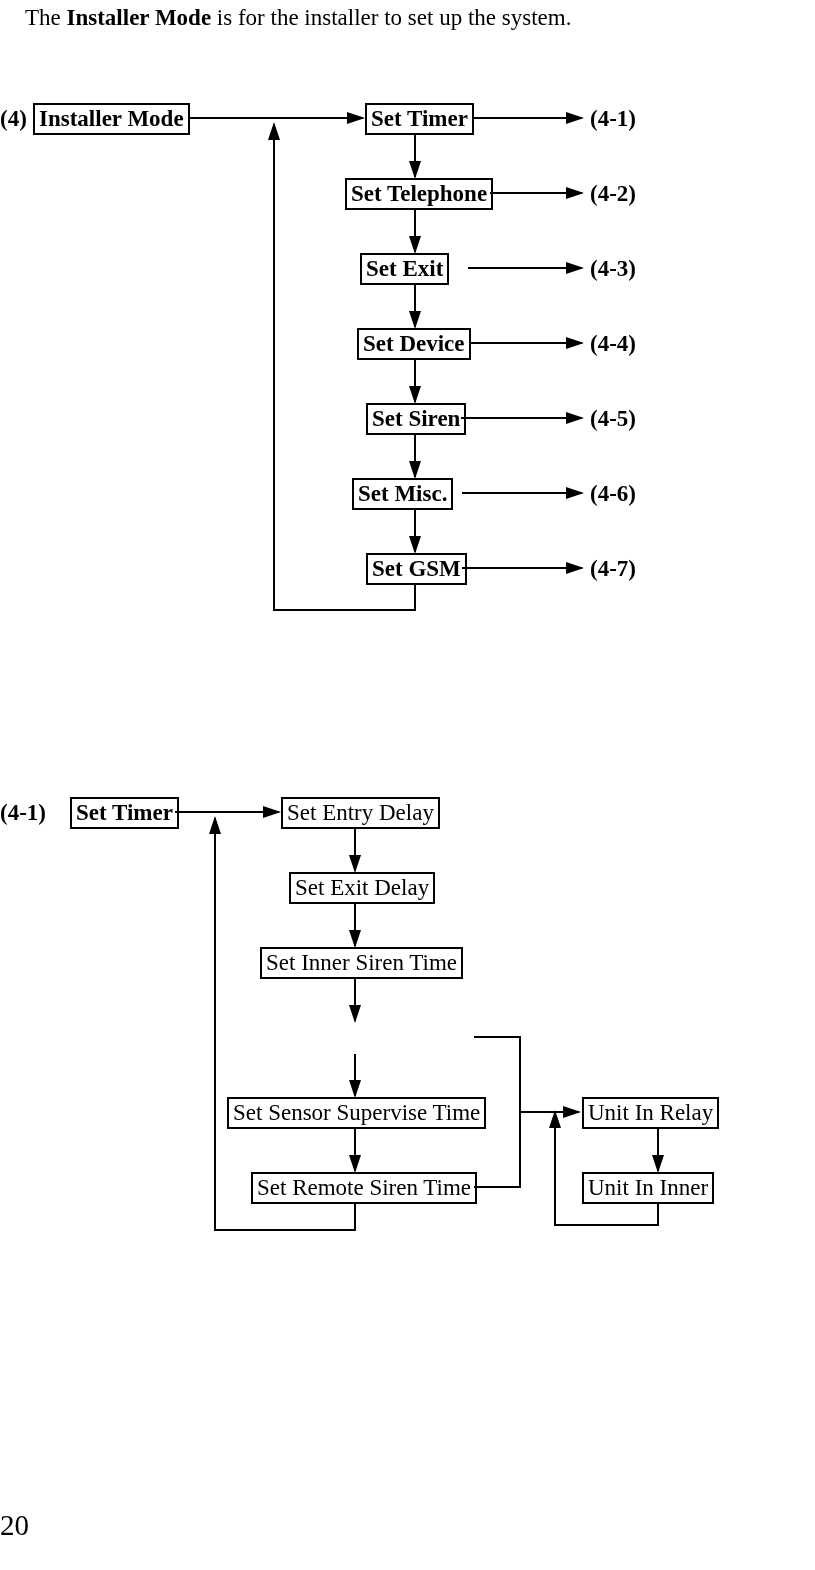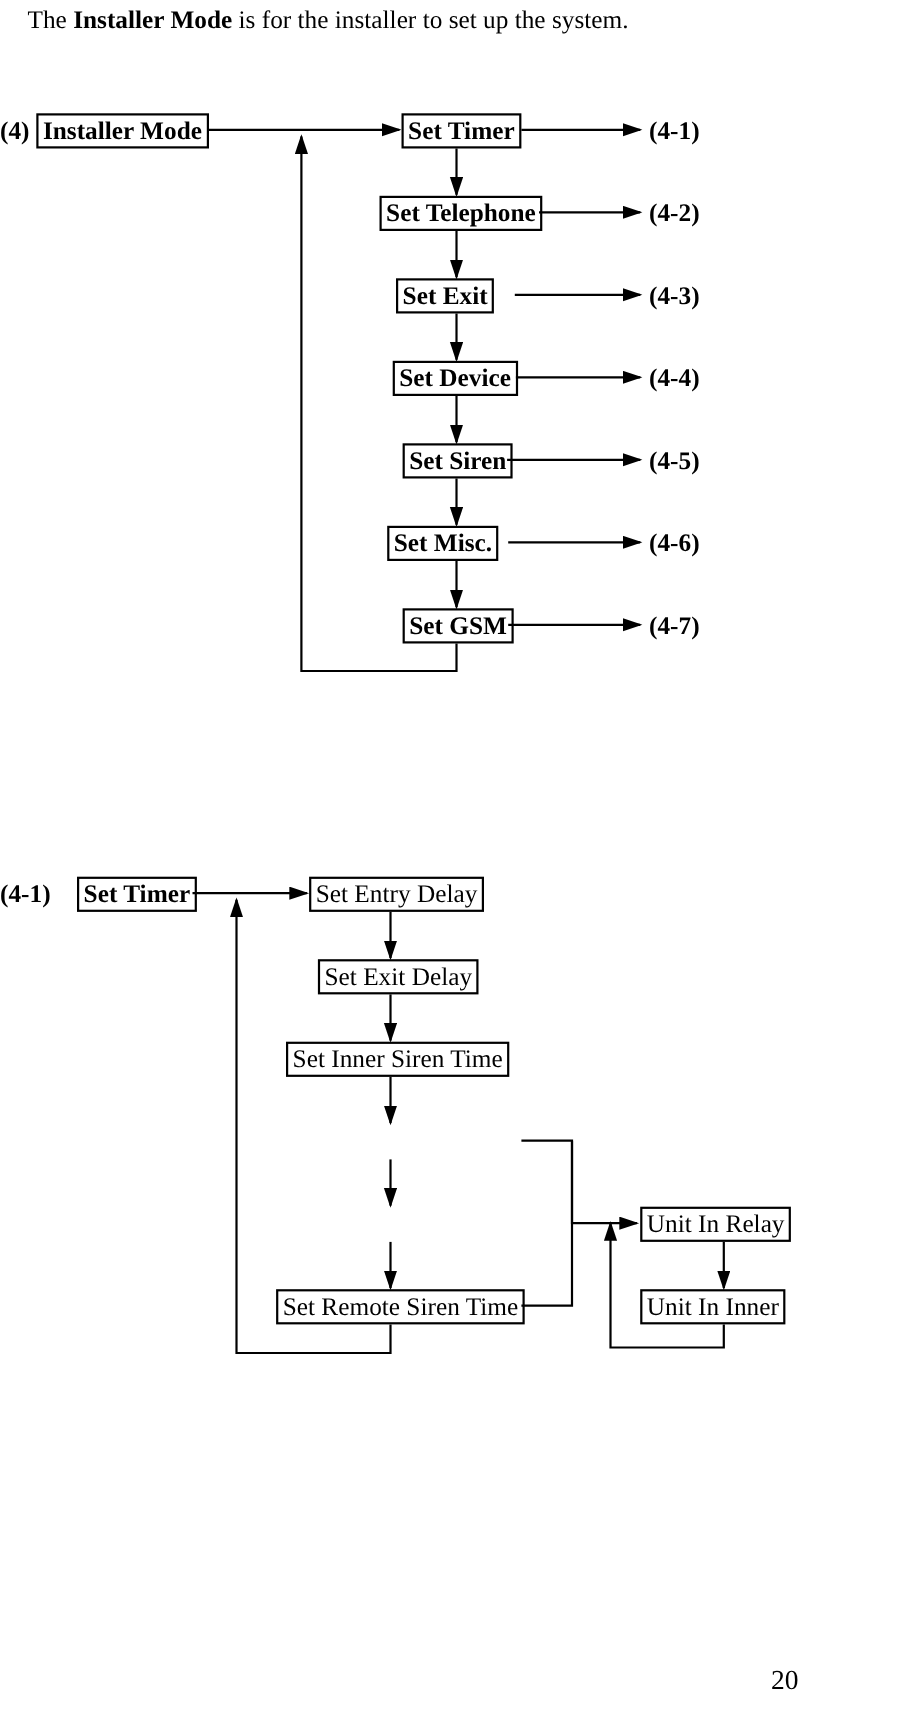--- a/index.html
+++ b/index.html
@@ -1,20 +1,20 @@
 <!DOCTYPE html>
 <html><head>
 <meta charset="utf-8">
 <style>
 html,body{margin:0;padding:0;background:#fff;font-family:"Times New Roman",Times,serif;color:#000}
 .page{position:relative;width:726px;height:1570px}
 .txt{position:absolute;font-size:23px;white-space:nowrap}
 .box{position:absolute;border:2px solid #000;font-size:23px;padding:1px 4px;white-space:nowrap;background:#fff}
 .bold{font-weight:bold}
-.pagen{position:absolute;left:0;right:0;bottom:28px;text-align:right;font-size:25px}
+.pagen{position:absolute;left:0;right:0;bottom:28px;text-align:left;font-size:29px}
 svg.diagram{position:absolute;width:815px;height:1570px;left:0;top:0}
 </style>
 </head>
 <body>
 
 <div class="page">
 
 <div class="txt" style="left:25px;top:5px">
   <span>The </span><span class="bold">Installer Mode</span><span> is for the installer to set up the system.</span>
 </div>
@@ -43,20 +43,21 @@
 
 <div class="box bold" style="left:366px;top:553px">Set GSM</div>
 <div class="txt bold" style="left:590px;top:556px">(4-7)</div>
 
 <div class="txt bold" style="left:0px;top:800px">(4-1)</div>
 <div class="box bold" style="left:70px;top:797px">Set Timer</div>
 
 <div class="box" style="left:281px;top:797px">Set Entry Delay</div>
 <div class="box" style="left:289px;top:872px">Set Exit Delay</div>
 <div class="box" style="left:260px;top:947px">Set Inner Siren Time</div>
+<div class="box" style="left:227px;top:1097px">Set Sensor Supervise Time</div>
 <div class="box" style="left:251px;top:1172px">Set Remote Siren Time</div>
 
 <div class="box" style="left:582px;top:1097px">Unit In Relay</div>
 <div class="box" style="left:582px;top:1172px">Unit In Inner</div>
 
 <svg class="diagram">
   <defs>
     <marker id="ah" markerWidth="10" markerHeight="10" refX="8" refY="3" orient="auto">
       <path d="M0,0 L9,3 L0,6 Z" fill="#000"></path>
     </marker>

